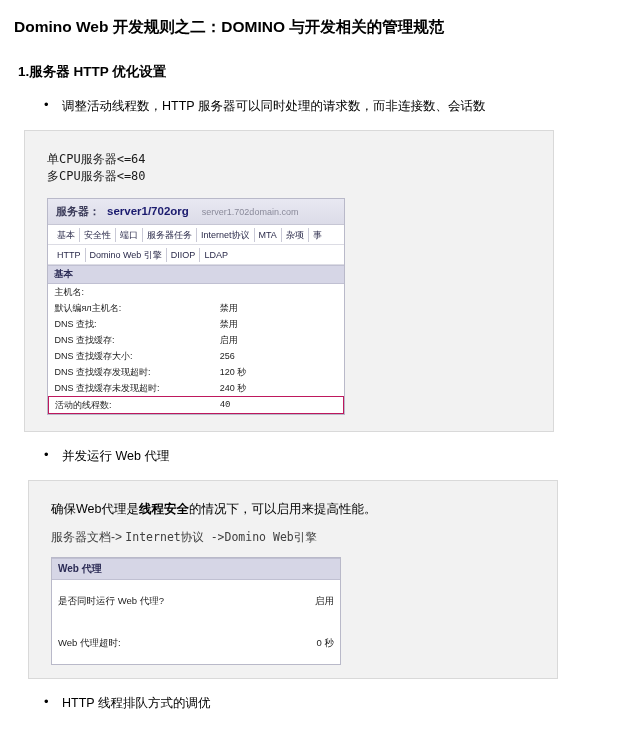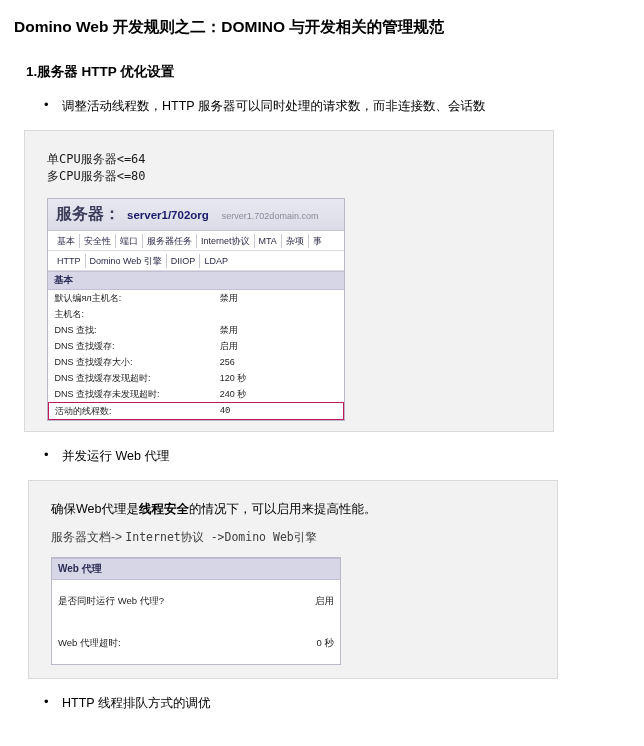--- a/index.html
+++ b/index.html
@@ -24,21 +24,21 @@
   .doc-title {
     font-size: 15.5px;
     font-weight: bold;
     letter-spacing: 0px;
     margin: 6px 0 0 0;
     line-height: 22px;
   }
   .section-head {
     font-size: 13.5px;
     font-weight: bold;
-    margin: 24px 0 0 12px;
+    margin: 24px 0 0 4px;
     line-height: 20px;
   }
   ul.bullets {
     margin: 14px 0 0 0;
     padding-left: 30px;
     list-style: none;
   }
   ul.bullets li {
     position: relative;
     font-size: 12.5px;
@@ -84,21 +84,21 @@
   }
   .ss-header {
     background: linear-gradient(to bottom, #e8e8f2 0%, #dcdce8 100%);
     border-bottom: 1px solid #c6c6d4;
     padding: 5px 6px 5px 8px;
     display: flex;
     align-items: baseline;
     gap: 7px;
   }
   .ss-header .lbl {
-    font-size: 16px;
+    font-size: 11px;
     color: #3c3c5a;
     font-weight: bold;
   }
   .ss-header .val {
     font-size: 11.5px;
     color: #1a1a6e;
     font-weight: bold;
   }
   .ss-header .url {
     font-size: 9px;
@@ -234,26 +234,26 @@
         <span class="tab">Domino Web 引擎</span>
         <span class="tab">DIIOP</span>
         <span class="tab">LDAP</span>
       </div>
 
       <div class="bandbar">基本</div>
 
       <table class="kv-table">
         <tbody>
             <tr>
+          <td class="k">主机名:</td>
+          <td class="v"></td>
+        </tr>
+        <tr>
           <td class="k">默认编ял主机名:</td>
           <td class="v">禁用</td>
-        </tr>
-        <tr>
-          <td class="k">主机名:</td>
-          <td class="v"></td>
         </tr>
         <tr>
           <td class="k">DNS 查找:</td>
           <td class="v">禁用</td>
         </tr>
         <tr>
           <td class="k">DNS 查找缓存:</td>
           <td class="v">启用</td>
         </tr>
         <tr>

